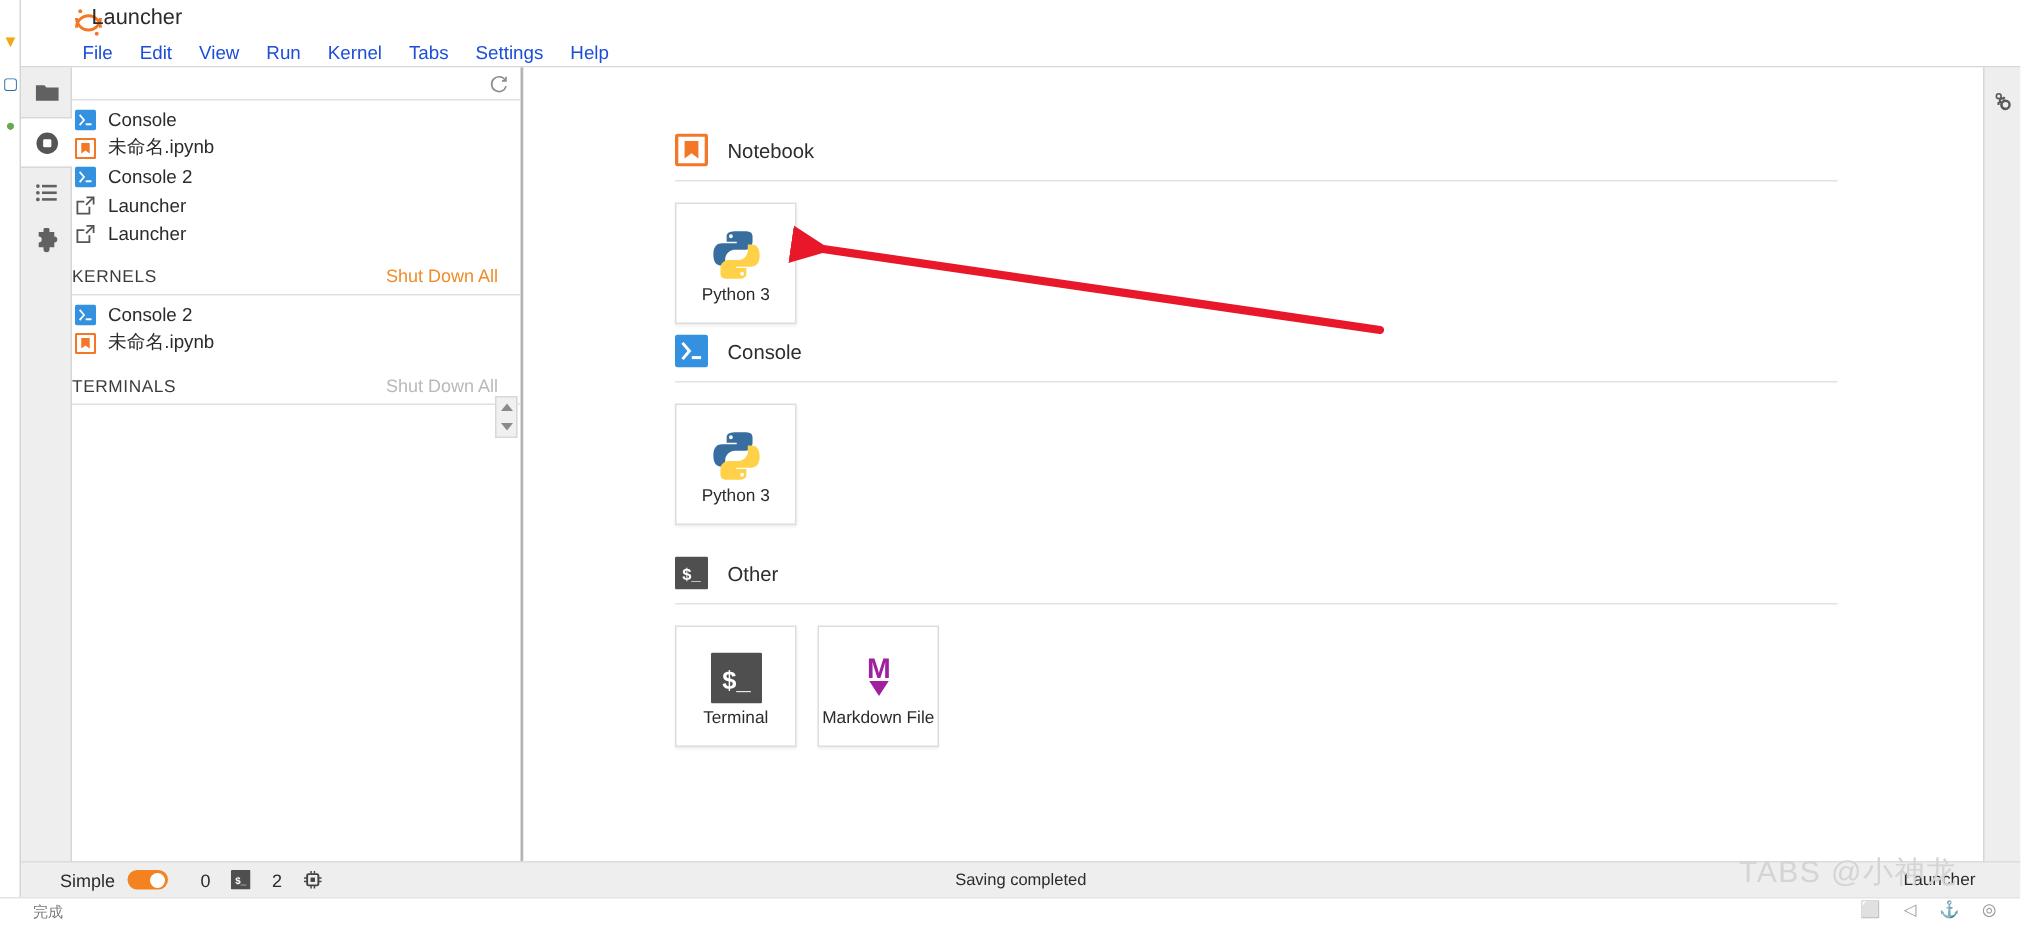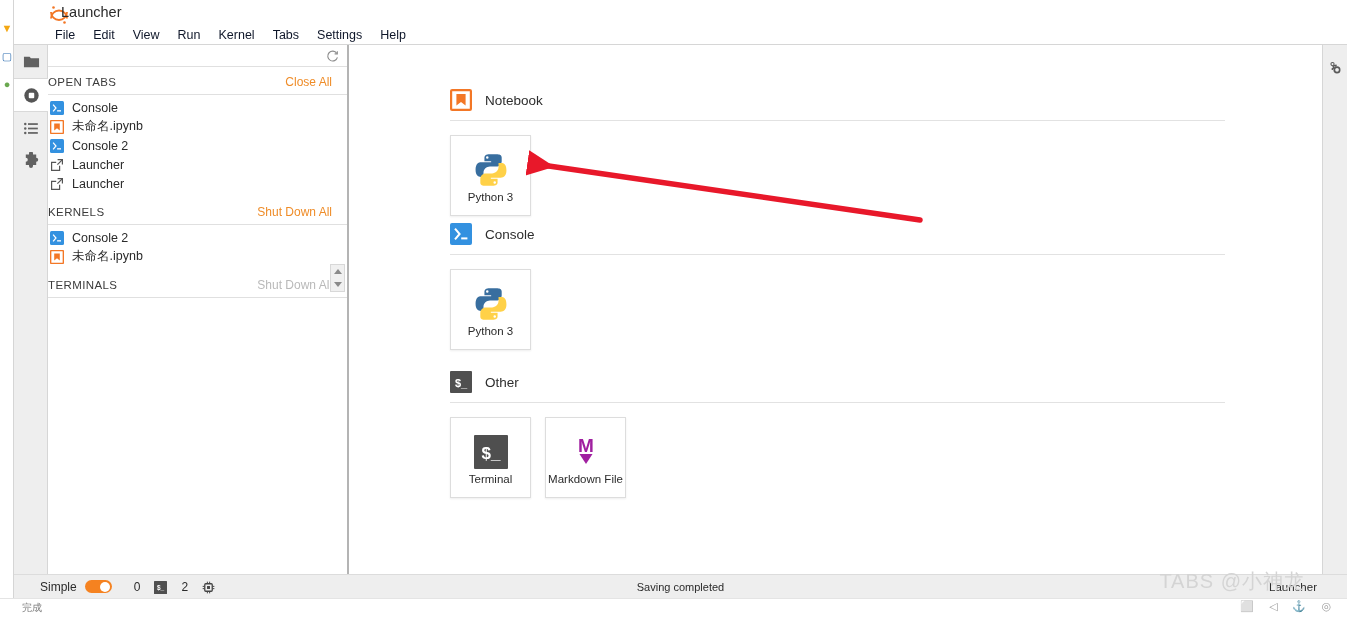--- a/index.html
+++ b/index.html
@@ -39,21 +39,21 @@
   }
   .app-title {
     position: absolute; left: 33px; top: 4px;
     font-size: 14.5px; color: #2b2b2b;
   }
   .menubar {
     position: absolute; left: 32px; top: 26px;
     display: flex; gap: 0px; align-items: center;
   }
   .menu-item {
-    font-size: 12.5px; color: #0f172a;
+    font-size: 12.5px; color: #1d4ed8;
     padding: 2px 9px;
     cursor: default;
     white-space: nowrap;
   }
   .title-underline {
     position: absolute; left: 14px; top: 44px; right: 0; height: 1px; background: #d6d6d6;
   }
 
   
   .rail {
@@ -280,24 +280,20 @@
 
     <div class="panel-toolbar">
       <div class="refresh-btn">
         <svg width="13" height="13" viewBox="0 0 14 14">
           <path d="M11.6 3.6A5.3 5.3 0 1 0 12.3 8" fill="none" stroke="#8d8d8d" stroke-width="1.2"></path>
           <path d="M12.2 1.3 V4.2 H9.3" fill="none" stroke="#8d8d8d" stroke-width="1.2"></path>
         </svg>
       </div>
     </div>
 
-    <div class="section-head">
-      <span class="section-title">OPEN TABS</span>
-      <span class="section-action">Close All</span>
-    </div>
     <div class="sess-list">
       <div class="sess-item">
         <span class="sess-ico">
           <svg width="14" height="14" viewBox="0 0 14 14">
               <rect width="14" height="14" rx="1.5" fill="#3391e0"></rect>
               <path d="M3.1 3.6 6 7 3.1 10.4" fill="none" stroke="#fff" stroke-width="1.2"></path>
               <rect x="7.1" y="9.2" width="3.9" height="1.3" fill="#fff"></rect>
             </svg>
         </span>
         <span>Console</span>

